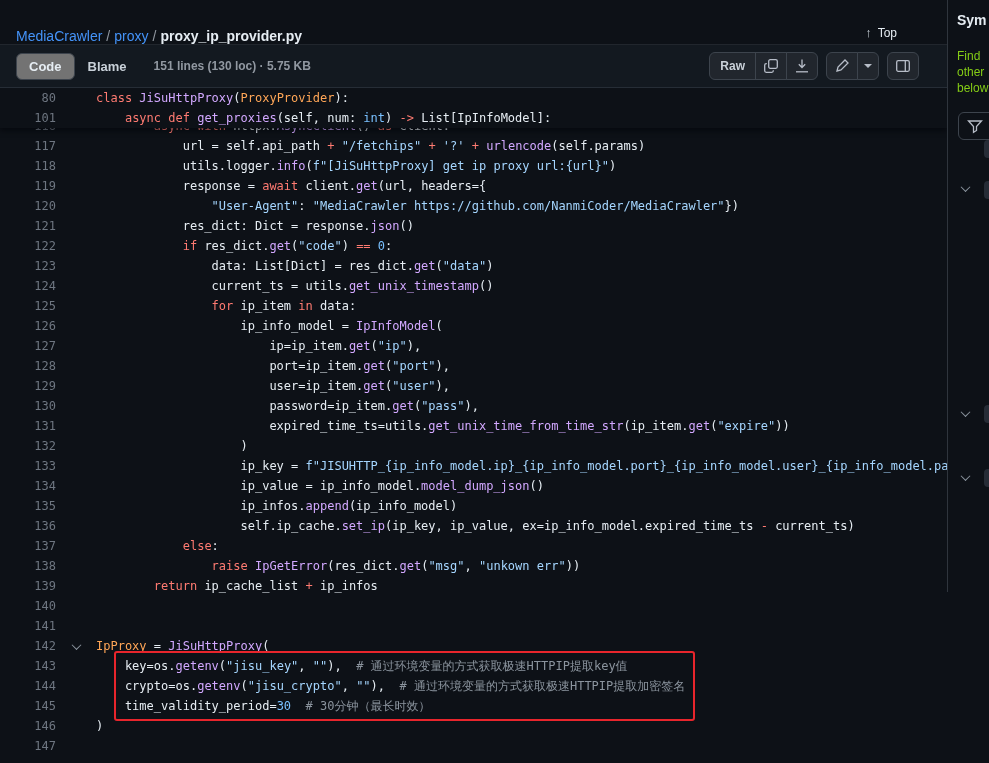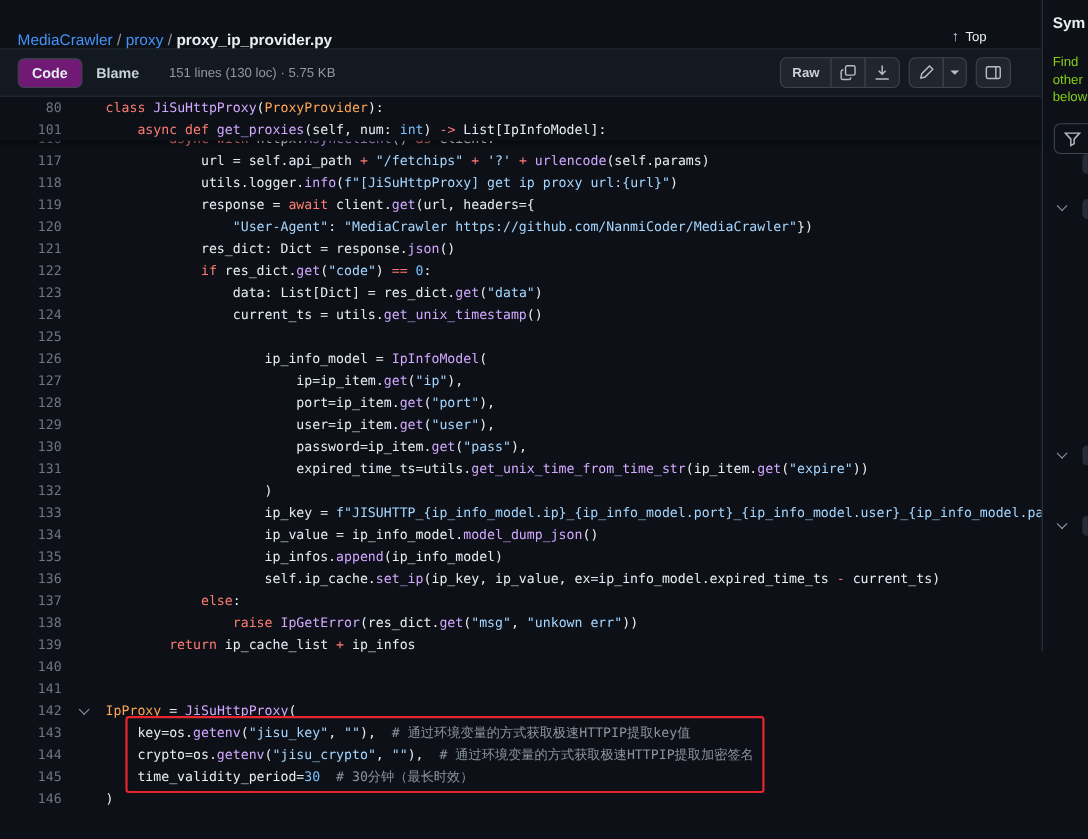--- a/index.html
+++ b/index.html
@@ -32,23 +32,23 @@
   .toolbar {
     height: 44px; display: flex; align-items: center;
     padding: 0 28px 0 16px; background: #131920;
     border-top: 1px solid #21262d; border-bottom: 1px solid #262d36;
   }
   .seg { display: flex; align-items: center; }
   .seg .chip {
     font-size: 13px; font-weight: 600; color: #e6edf3; padding: 5px 12px;
     border-radius: 6px; cursor: pointer; border: 1px solid transparent;
   }
-  .seg .chip.active { background: #701a75; border-color: #3d444d; }
+  .seg .chip.active { background: #737373; border-color: #3d444d; }
   .seg .chip.inactive { color: #c9d1d9; }
-  .file-info { margin-left: 14px; font-size: 12px; color: #9198a1; white-space: nowrap; }
+  .file-info { margin-left: 14px; font-size: 12px; color: #9198a1; white-space: nowrap; font-weight: bold; }
   .copilot { margin-left: 34px; display: flex; align-items: center; gap: 8px; font-size: 12px; color: #e6edf3; cursor: pointer; white-space: nowrap; }
   .tb-right { margin-left: auto; display: flex; align-items: center; gap: 8px; }
   .btn {
     display: flex; align-items: center; justify-content: center; height: 28px;
     background: #21262d; border: 1px solid #3d444d; color: #c9d1d9;
     font-size: 12px; font-weight: 700; cursor: pointer;
   }
   .btn-raw { padding: 0 10px; }
   .icon-btn { width: 32px; }
   .btn-group { display: flex; }
@@ -166,21 +166,21 @@
     <div class="code-lines">
         <div class="row"><span class="ln">116</span><span class="fold"></span><span class="codetext"><span class="tk-p">        </span><span class="tk-k">async with </span><span class="tk-p">httpx.</span><span class="tk-en">AsyncClient</span><span class="tk-p">() </span><span class="tk-k">as</span><span class="tk-p"> client:</span></span></div>
         <div class="row"><span class="ln">117</span><span class="fold"></span><span class="codetext"><span class="tk-p">            url = self.api_path </span><span class="tk-k">+</span><span class="tk-p"> </span><span class="tk-s">"/fetchips"</span><span class="tk-p"> </span><span class="tk-k">+</span><span class="tk-p"> </span><span class="tk-s">'?'</span><span class="tk-p"> </span><span class="tk-k">+</span><span class="tk-p"> </span><span class="tk-en">urlencode</span><span class="tk-p">(self.params)</span></span></div>
         <div class="row"><span class="ln">118</span><span class="fold"></span><span class="codetext"><span class="tk-p">            utils.logger.</span><span class="tk-en">info</span><span class="tk-p">(</span><span class="tk-s">f"[JiSuHttpProxy] get ip proxy url:{url}"</span><span class="tk-p">)</span></span></div>
         <div class="row"><span class="ln">119</span><span class="fold"></span><span class="codetext"><span class="tk-p">            response = </span><span class="tk-k">await</span><span class="tk-p"> client.</span><span class="tk-en">get</span><span class="tk-p">(url, headers={</span></span></div>
         <div class="row"><span class="ln">120</span><span class="fold"></span><span class="codetext"><span class="tk-p">                </span><span class="tk-s">"User-Agent"</span><span class="tk-p">: </span><span class="tk-s">"MediaCrawler https://github.com/NanmiCoder/MediaCrawler"</span><span class="tk-p">})</span></span></div>
         <div class="row"><span class="ln">121</span><span class="fold"></span><span class="codetext"><span class="tk-p">            res_dict: Dict = response.</span><span class="tk-en">json</span><span class="tk-p">()</span></span></div>
         <div class="row"><span class="ln">122</span><span class="fold"></span><span class="codetext"><span class="tk-p">            </span><span class="tk-k">if</span><span class="tk-p"> res_dict.</span><span class="tk-en">get</span><span class="tk-p">(</span><span class="tk-s">"code"</span><span class="tk-p">) </span><span class="tk-k">==</span><span class="tk-p"> </span><span class="tk-c1">0</span><span class="tk-p">:</span></span></div>
         <div class="row"><span class="ln">123</span><span class="fold"></span><span class="codetext"><span class="tk-p">                data: List[Dict] = res_dict.</span><span class="tk-en">get</span><span class="tk-p">(</span><span class="tk-s">"data"</span><span class="tk-p">)</span></span></div>
         <div class="row"><span class="ln">124</span><span class="fold"></span><span class="codetext"><span class="tk-p">                current_ts = utils.</span><span class="tk-en">get_unix_timestamp</span><span class="tk-p">()</span></span></div>
-        <div class="row"><span class="ln">125</span><span class="fold"></span></div>
+        <div class="row"><span class="ln">125</span><span class="fold"></span><span class="codetext"><span class="tk-p">                </span><span class="tk-k">for</span><span class="tk-p"> ip_item </span><span class="tk-k">in</span><span class="tk-p"> data:</span></span></div>
         <div class="row"><span class="ln">126</span><span class="fold"></span><span class="codetext"><span class="tk-p">                    ip_info_model = </span><span class="tk-en">IpInfoModel</span><span class="tk-p">(</span></span></div>
         <div class="row"><span class="ln">127</span><span class="fold"></span><span class="codetext"><span class="tk-p">                        ip=ip_item.</span><span class="tk-en">get</span><span class="tk-p">(</span><span class="tk-s">"ip"</span><span class="tk-p">),</span></span></div>
         <div class="row"><span class="ln">128</span><span class="fold"></span><span class="codetext"><span class="tk-p">                        port=ip_item.</span><span class="tk-en">get</span><span class="tk-p">(</span><span class="tk-s">"port"</span><span class="tk-p">),</span></span></div>
         <div class="row"><span class="ln">129</span><span class="fold"></span><span class="codetext"><span class="tk-p">                        user=ip_item.</span><span class="tk-en">get</span><span class="tk-p">(</span><span class="tk-s">"user"</span><span class="tk-p">),</span></span></div>
         <div class="row"><span class="ln">130</span><span class="fold"></span><span class="codetext"><span class="tk-p">                        password=ip_item.</span><span class="tk-en">get</span><span class="tk-p">(</span><span class="tk-s">"pass"</span><span class="tk-p">),</span></span></div>
         <div class="row"><span class="ln">131</span><span class="fold"></span><span class="codetext"><span class="tk-p">                        expired_time_ts=utils.</span><span class="tk-en">get_unix_time_from_time_str</span><span class="tk-p">(ip_item.</span><span class="tk-en">get</span><span class="tk-p">(</span><span class="tk-s">"expire"</span><span class="tk-p">))</span></span></div>
         <div class="row"><span class="ln">132</span><span class="fold"></span><span class="codetext"><span class="tk-p">                    )</span></span></div>
         <div class="row"><span class="ln">133</span><span class="fold"></span><span class="codetext"><span class="tk-p">                    ip_key = </span><span class="tk-s">f"JISUHTTP_{ip_info_model.ip}_{ip_info_model.port}_{ip_info_model.user}_{ip_info_model.password}"</span></span></div>
         <div class="row"><span class="ln">134</span><span class="fold"></span><span class="codetext"><span class="tk-p">                    ip_value = ip_info_model.</span><span class="tk-en">model_dump_json</span><span class="tk-p">()</span></span></div>
         <div class="row"><span class="ln">135</span><span class="fold"></span><span class="codetext"><span class="tk-p">                    ip_infos.</span><span class="tk-en">append</span><span class="tk-p">(ip_info_model)</span></span></div>
@@ -188,20 +188,21 @@
         <div class="row"><span class="ln">137</span><span class="fold"></span><span class="codetext"><span class="tk-p">            </span><span class="tk-k">else</span><span class="tk-p">:</span></span></div>
         <div class="row"><span class="ln">138</span><span class="fold"></span><span class="codetext"><span class="tk-p">                </span><span class="tk-k">raise</span><span class="tk-p"> </span><span class="tk-en">IpGetError</span><span class="tk-p">(res_dict.</span><span class="tk-en">get</span><span class="tk-p">(</span><span class="tk-s">"msg"</span><span class="tk-p">, </span><span class="tk-s">"unkown err"</span><span class="tk-p">))</span></span></div>
         <div class="row"><span class="ln">139</span><span class="fold"></span><span class="codetext"><span class="tk-p">        </span><span class="tk-k">return</span><span class="tk-p"> ip_cache_list </span><span class="tk-k">+</span><span class="tk-p"> ip_infos</span></span></div>
         <div class="row"><span class="ln">140</span><span class="fold"></span><span class="codetext"></span></div>
         <div class="row"><span class="ln">141</span><span class="fold"></span><span class="codetext"></span></div>
         <div class="row"><span class="ln">142</span><span class="fold"><span class="chev"></span></span><span class="codetext"><span class="tk-v">IpProxy</span><span class="tk-p"> = </span><span class="tk-en">JiSuHttpProxy</span><span class="tk-p">(</span></span></div>
         <div class="row"><span class="ln">143</span><span class="fold"></span><span class="codetext"><span class="tk-p">    key=os.</span><span class="tk-en">getenv</span><span class="tk-p">(</span><span class="tk-s">"jisu_key"</span><span class="tk-p">, </span><span class="tk-s">""</span><span class="tk-p">),  </span><span class="tk-cm"># 通过环境变量的方式获取极速HTTPIP提取key值</span></span></div>
         <div class="row"><span class="ln">144</span><span class="fold"></span><span class="codetext"><span class="tk-p">    crypto=os.</span><span class="tk-en">getenv</span><span class="tk-p">(</span><span class="tk-s">"jisu_crypto"</span><span class="tk-p">, </span><span class="tk-s">""</span><span class="tk-p">),  </span><span class="tk-cm"># 通过环境变量的方式获取极速HTTPIP提取加密签名</span></span></div>
         <div class="row"><span class="ln">145</span><span class="fold"></span><span class="codetext"><span class="tk-p">    time_validity_period=</span><span class="tk-c1">30</span><span class="tk-p">  </span><span class="tk-cm"># 30分钟（最长时效）</span></span></div>
         <div class="row"><span class="ln">146</span><span class="fold"></span><span class="codetext"><span class="tk-p">)</span></span></div>
+        <div class="row"><span class="ln">147</span><span class="fold"></span><span class="codetext"></span></div>
       </div>
     <div class="sticky-lines">
         <div class="row"><span class="ln">80</span><span class="fold"></span><span class="codetext"><span class="tk-k">class </span><span class="tk-en">JiSuHttpProxy</span><span class="tk-p">(</span><span class="tk-v">ProxyProvider</span><span class="tk-p">):</span></span></div>
         <div class="row"><span class="ln">101</span><span class="fold"></span><span class="codetext"><span class="tk-p">    </span><span class="tk-k">async def </span><span class="tk-en">get_proxies</span><span class="tk-p">(self, num: </span><span class="tk-c1">int</span><span class="tk-p">) </span><span class="tk-k">-&gt;</span><span class="tk-p"> List[IpInfoModel]:</span></span></div>
       </div>
     <div class="annotation-box"></div>
   </div>
 
 </div>
 

